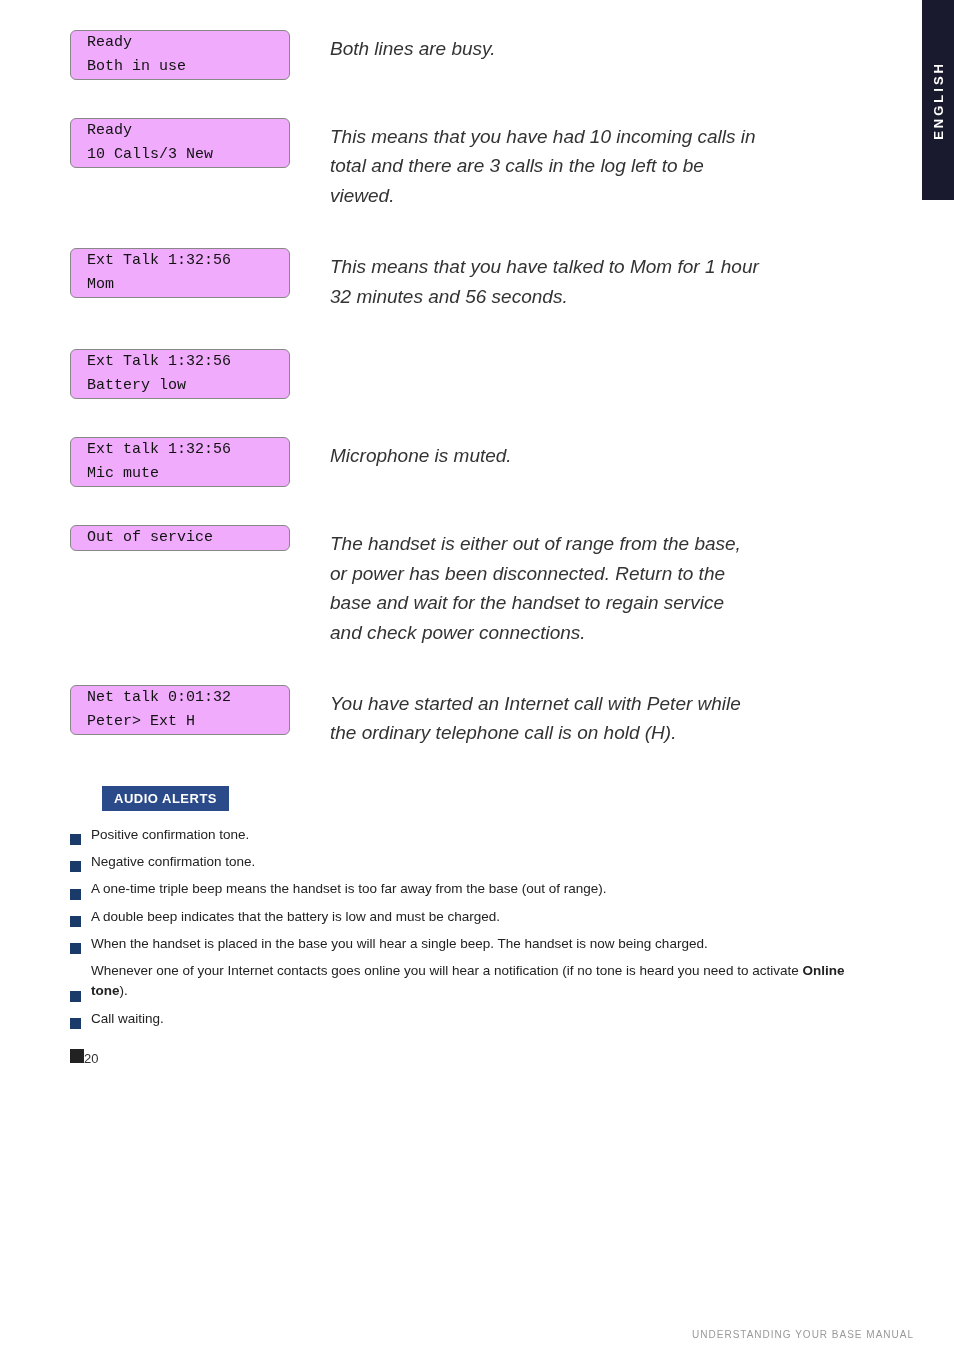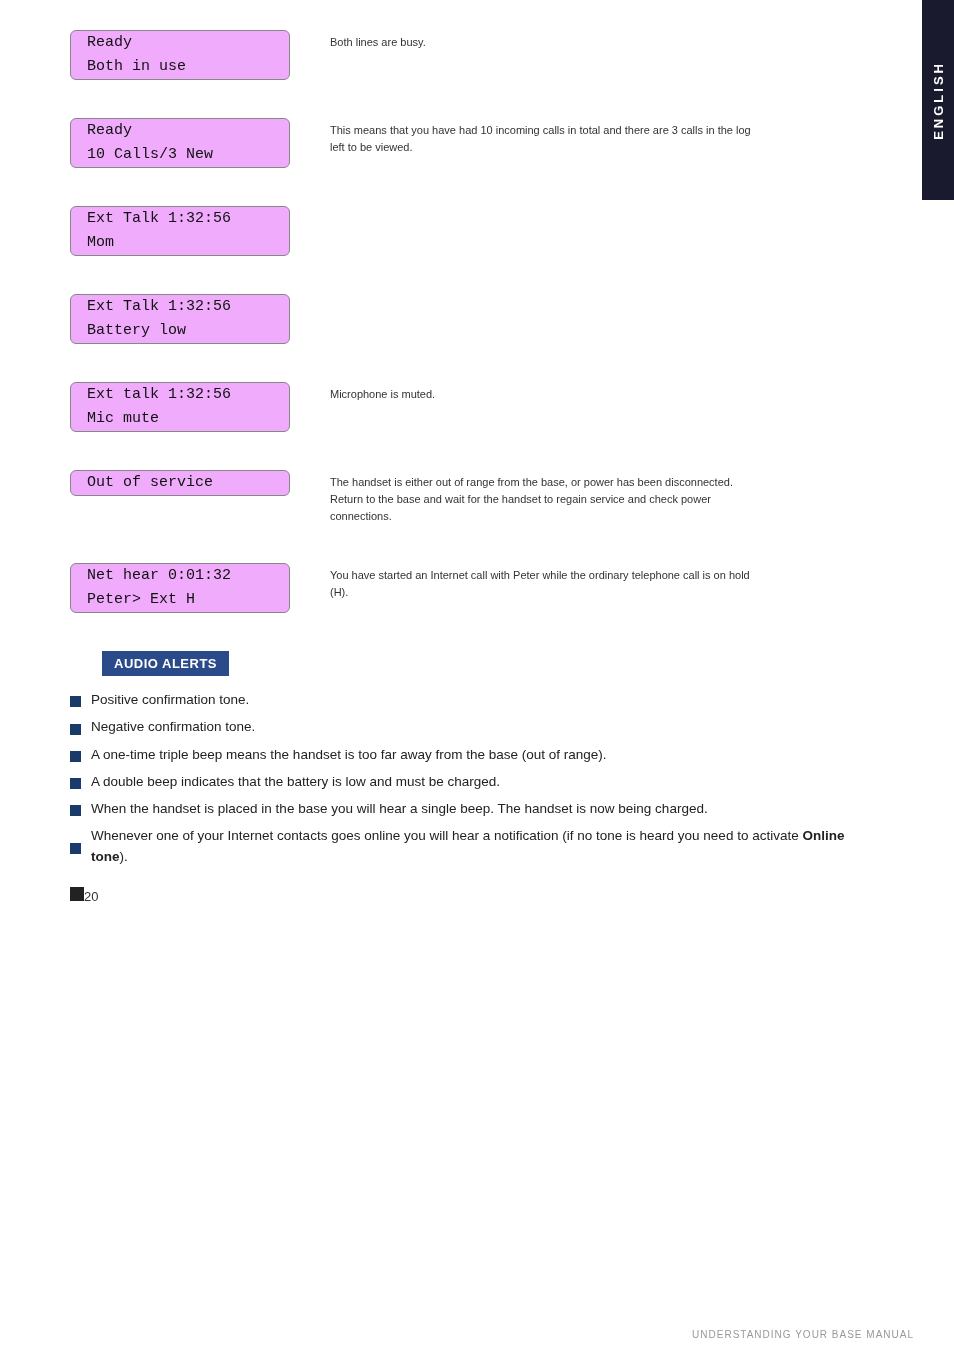--- a/index.html
+++ b/index.html
@@ -56,25 +56,26 @@
       width: 220px;
       font-family: Liberation Mono, monospace;
       font-size: 15px;
       color: #111;
       line-height: 1.6;
       background: #f0abfc;
       flex-shrink: 0;
     }
 
     .description {
-      font-size: 11px;
+      font-size: 19px;
       color: #333;
       line-height: 1.55;
       padding-top: 4px;
       max-width: 430px;
+      font-style: italic;
     }
 
     
     .audio-alerts-section {
       margin-top: 10px;
     }
 
     .audio-alerts-header {
       background: #2a4a8a;
       color: #fff;
@@ -87,21 +88,21 @@
       margin-left: 32px;
     }
 
     .alerts-list {
       list-style: none;
       padding: 0;
     }
 
     .alerts-list li {
       display: flex;
-      align-items: center;
+      align-items: flex-end;
       font-size: 13.5px;
       color: #222;
       margin-bottom: 7px;
       line-height: 1.5;
     }
 
     .bullet-square {
       width: 11px;
       height: 11px;
       background: #1a3a6a;
@@ -167,20 +168,21 @@
           <div>Ready</div>
           <div>10 Calls/3 New</div>
         </div>
         <div class="description">This means that you have had 10 incoming calls in total and there are 3 calls in the log left to be viewed.</div>
       </div>
       <div class="display-row">
         <div class="lcd-box">
           <div>Ext Talk 1:32:56</div>
           <div>Mom</div>
         </div>
+        <div class="description">This means that you have talked to Mom for 1 hour 32 minutes and 56 seconds.</div>
       </div>
       <div class="display-row">
         <div class="lcd-box">
           <div>Ext Talk 1:32:56</div>
           <div>Battery low</div>
         </div>
       </div>
       <div class="display-row">
         <div class="lcd-box">
           <div>Ext talk 1:32:56</div>
@@ -189,21 +191,21 @@
         <div class="description">Microphone is muted.</div>
       </div>
       <div class="display-row">
         <div class="lcd-box">
           <div>Out of service</div>
         </div>
         <div class="description">The handset is either out of range from the base, or power has been disconnected. Return to the base and wait for the handset to regain service and check power connections.</div>
       </div>
       <div class="display-row">
         <div class="lcd-box">
-          <div>Net hear 0:01:32</div>
+          <div>Net talk 0:01:32</div>
           <div>Peter&gt;       Ext H</div>
         </div>
         <div class="description">You have started an Internet call with Peter while the ordinary telephone call is on hold (H).</div>
       </div>
     </div>
 
   <div class="audio-alerts-section">
     <div class="audio-alerts-header">AUDIO ALERTS</div>
     <ul class="alerts-list" id="alerts-list">
         <li>
@@ -222,20 +224,24 @@
           <div class="bullet-square"></div>
           <span>A double beep indicates that the battery is low and must be charged.</span>
         </li>
         <li>
           <div class="bullet-square"></div>
           <span>When the handset is placed in the base you will hear a single beep. The handset is now being charged.</span>
         </li>
         <li>
           <div class="bullet-square"></div>
           <span>Whenever one of your Internet contacts goes online you will hear a notification (if no tone is heard you need to activate <b>Online tone</b>).</span>
+        </li>
+        <li>
+          <div class="bullet-square"></div>
+          <span>Call waiting.</span>
         </li>
       </ul>
   </div>
 
   <div class="bottom-section">
     <div class="bottom-square"></div>
     <span class="page-number">20</span>
   </div>
 
 </div>

